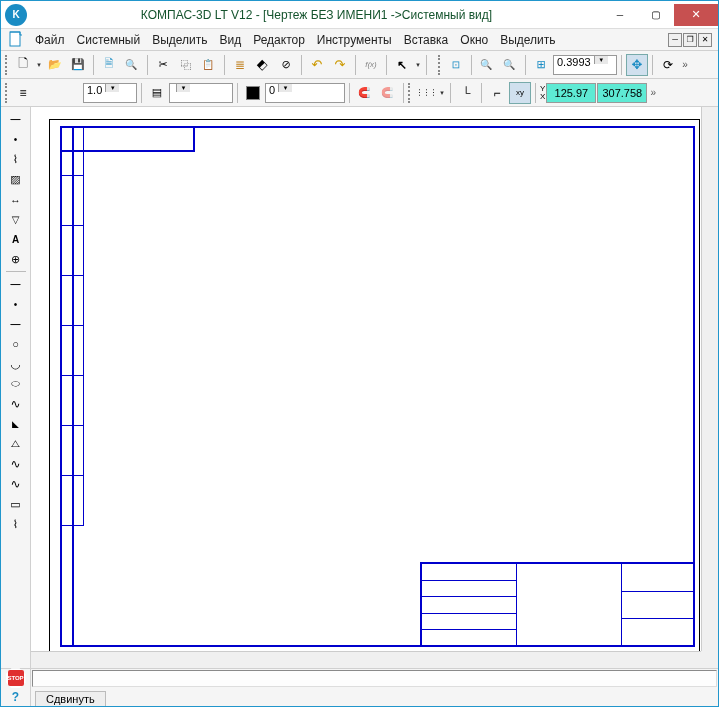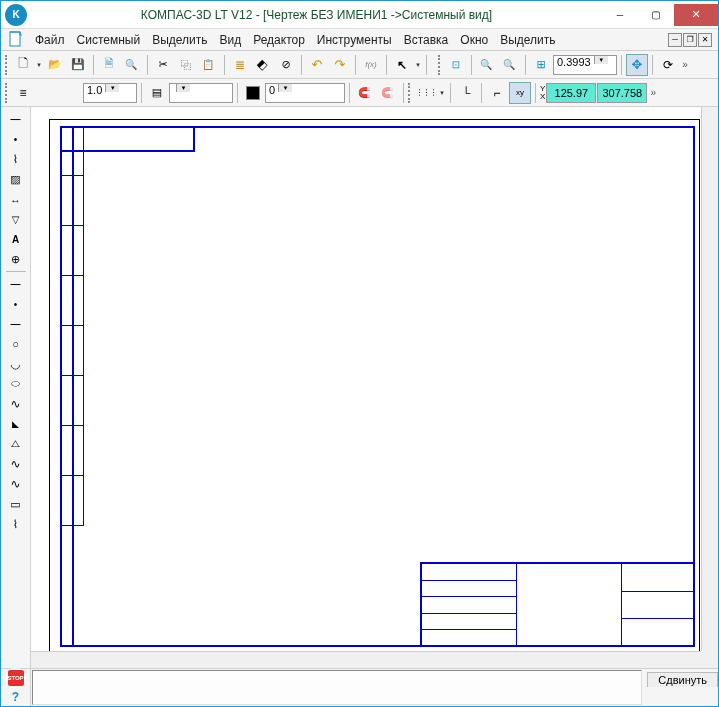--- a/index.html
+++ b/index.html
@@ -62,21 +62,21 @@
   .gost-br .c3{flex:1; display:flex; flex-direction:column;}
   .gost-br .c3 div{flex:1;border-bottom:1px solid #0000cc;}
   
   .scrollbar-v { position:absolute; right:0; top:0; bottom:17px; width:17px; background:#f0f0f0; border-left:1px solid #ccc;}
   .scrollbar-h { position:absolute; left:0; right:17px; bottom:0; height:17px; background:#f0f0f0; border-top:1px solid #ccc;}
   .sb-corner { position:absolute; right:0; bottom:0; width:17px; height:17px; background:#f0f0f0;}
   
   
   .bottom-panel { height: 38px; background:#f5f5f5; border-top:1px solid #d0d0d0; display:flex;}
   .bp-left { width:30px; display:flex; flex-direction:column; align-items:center; justify-content:space-around; border-right:1px solid #d0d0d0;}
-  .bp-main { flex:1; display:flex; flex-direction:row;}
+  .bp-main { flex:1; display:flex; flex-direction:column;}
   .bp-cmd { flex:1; background:#fdfdfd; border:1px inset #ddd; margin:1px;}
   .bp-tabs { height:18px; display:flex; align-items:flex-end; padding-left:4px;}
   .bp-tab { padding: 1px 10px; border:1px solid #bbb; border-bottom:none; background:#eee; font-size:11px; cursor:pointer;}
   
   .stop-icon { width:16px; height:16px; background:#e03030; border-radius:2px; color:#fff; font-size:6px; font-weight:bold; display:flex;align-items:center;justify-content:center; transform:rotate(0deg); position:relative;}
   .stop-icon:before { content:""; position:absolute; inset:-2px; border:2px solid #fff; clip-path: polygon(30% 0,70% 0,100% 30%,100% 70%,70% 100%,30% 100%,0 70%,0 30%);}
   
   .help-icon{ width:16px;height:16px; display:flex;align-items:center;justify-content:center; color:#1a8cc4; font-weight:bold; font-size:12px;}
   
   

